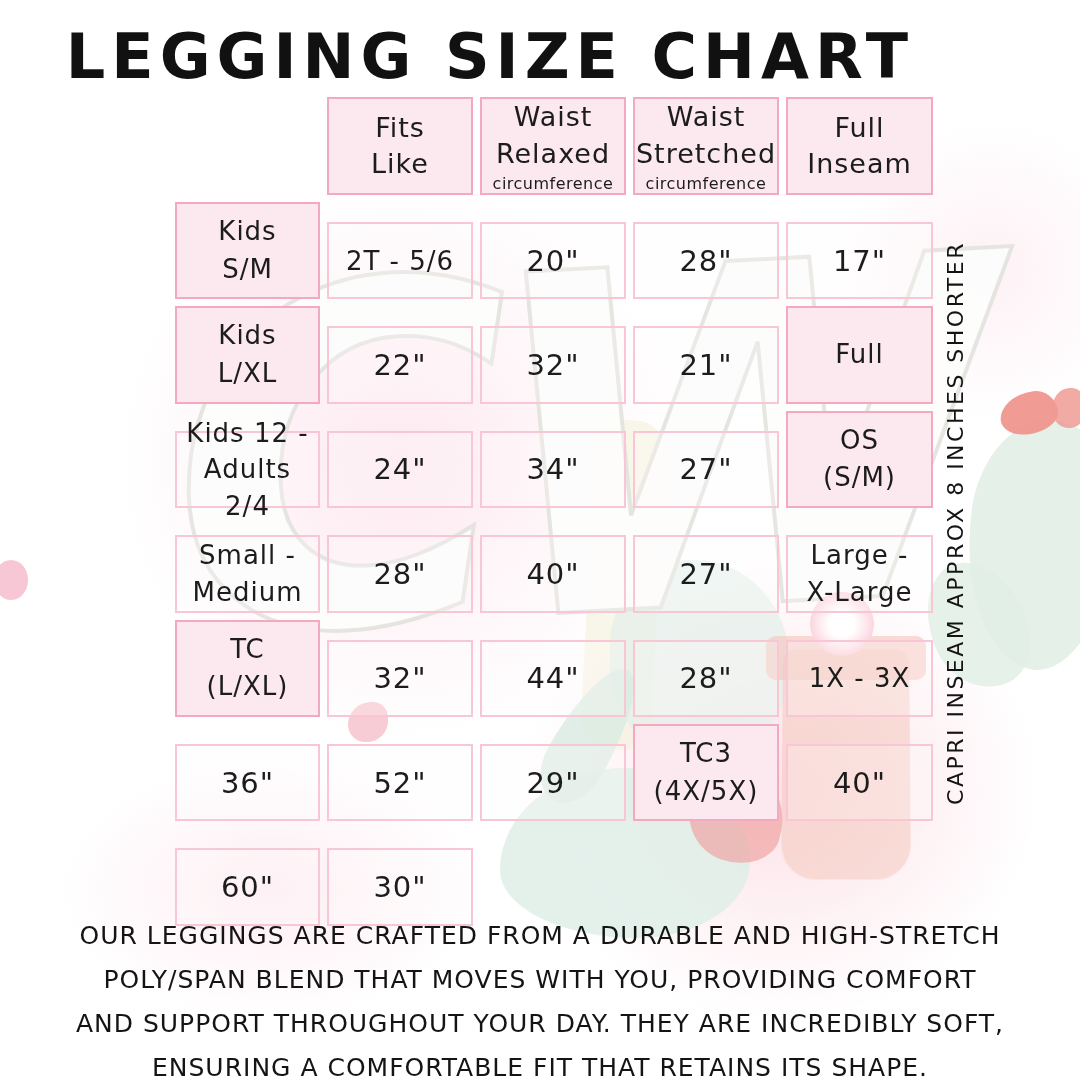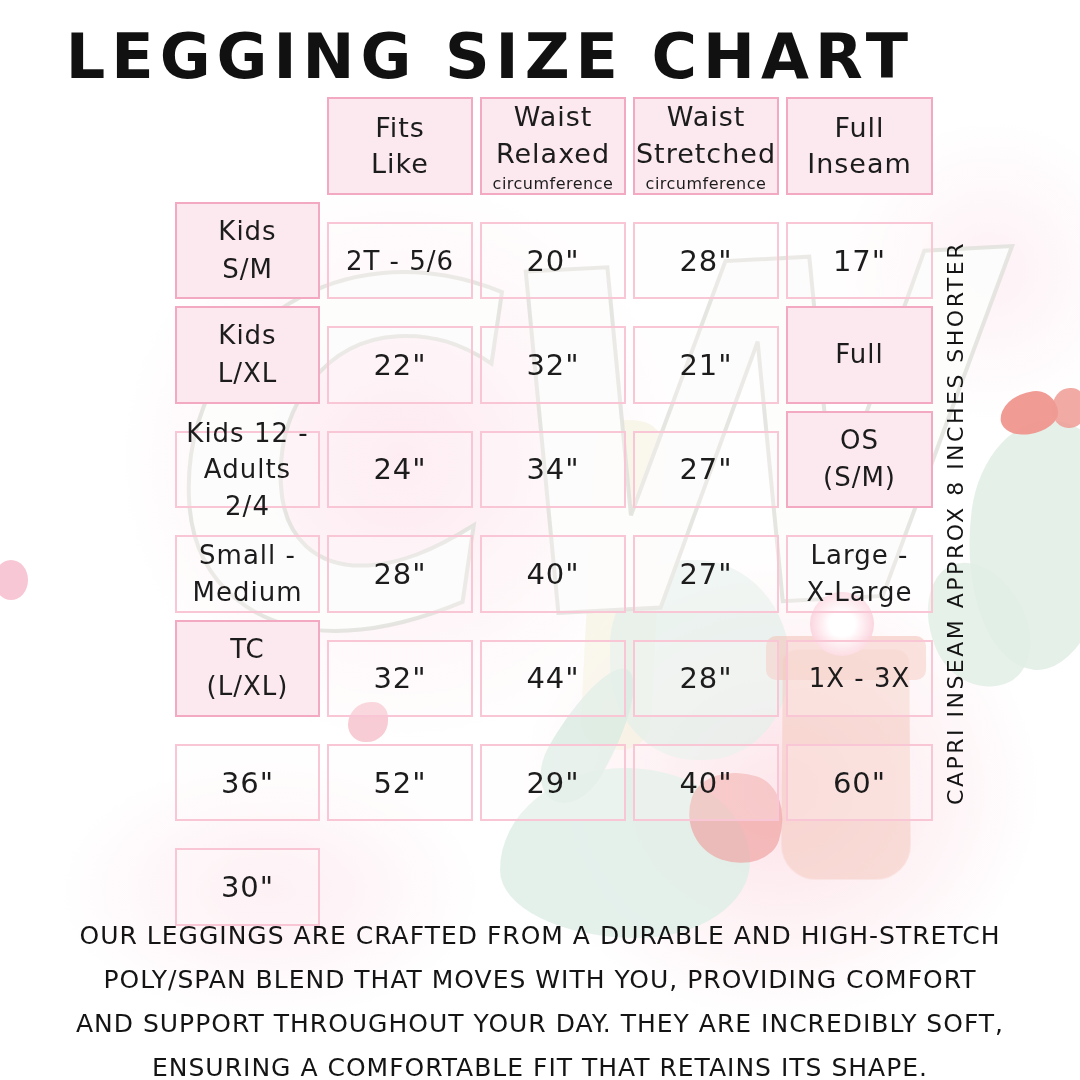--- a/index.html
+++ b/index.html
@@ -218,20 +218,22 @@
 (L/XL)</div>
     <div class="cell dcell">32"</div>
     <div class="cell dcell">44"</div>
     <div class="cell dcell">28"</div>
 
     <div class="cell dcell fits">1X - 3X</div>
     <div class="cell dcell">36"</div>
     <div class="cell dcell">52"</div>
     <div class="cell dcell">29"</div>
 
+    <div class="cell rcell">TC3
+(4X/5X)</div>
     <div class="cell dcell">40"</div>
     <div class="cell dcell">60"</div>
     <div class="cell dcell">30"</div>
   </div>
 
   <div class="sidenote">CAPRI INSEAM APPROX 8 INCHES SHORTER</div>
 
   <div class="footer">OUR LEGGINGS ARE CRAFTED FROM A DURABLE AND HIGH-STRETCH
 POLY/SPAN BLEND THAT MOVES WITH YOU, PROVIDING COMFORT
 AND SUPPORT THROUGHOUT YOUR DAY. THEY ARE INCREDIBLY SOFT,

